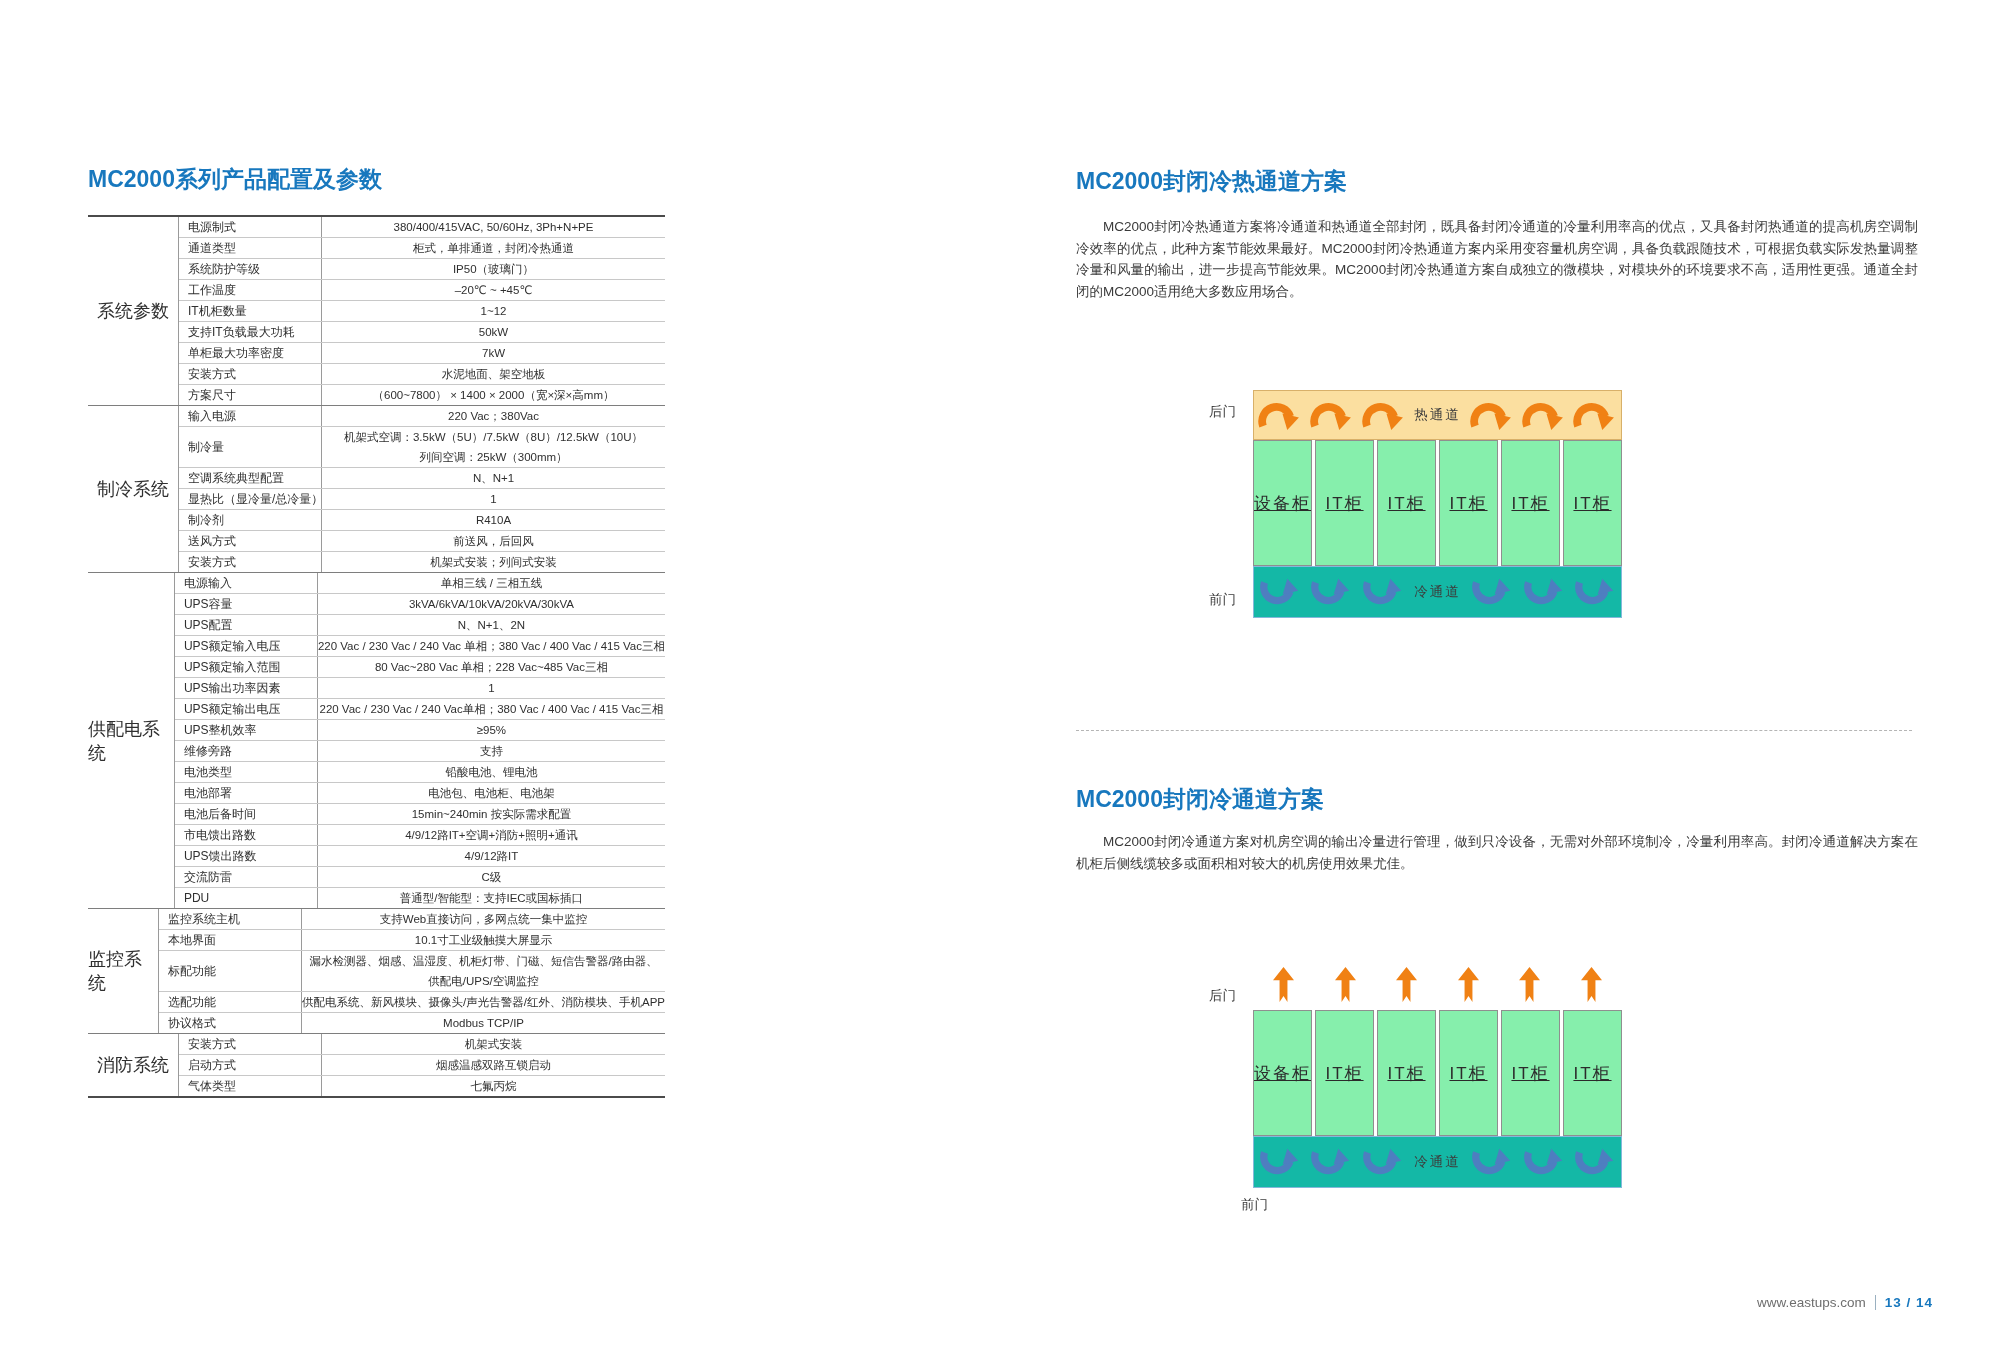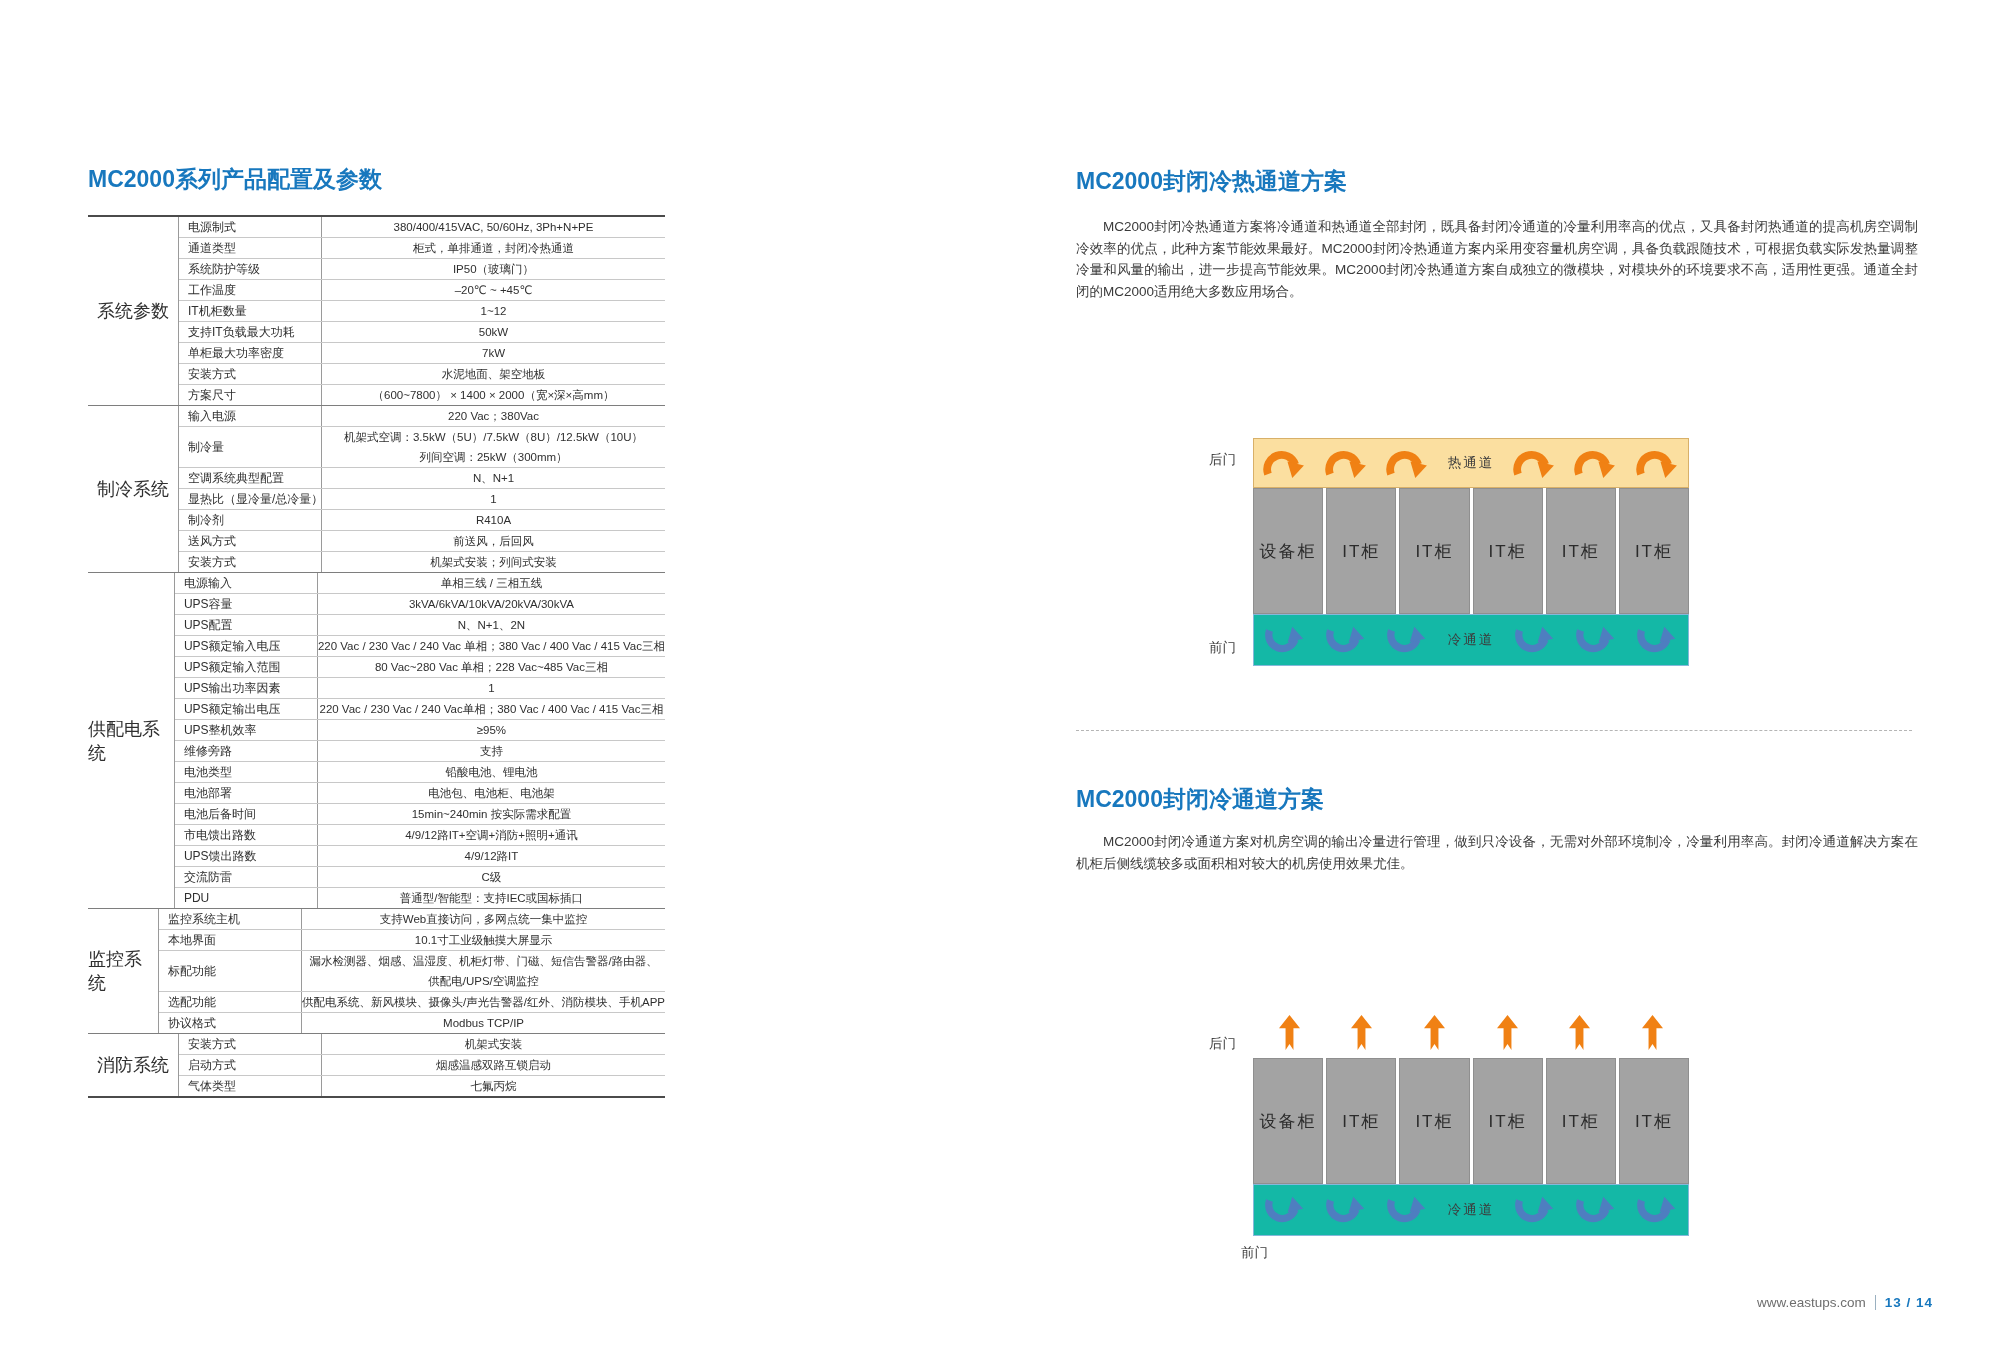--- a/index.html
+++ b/index.html
@@ -37,34 +37,34 @@
   .cell-param {
     width:133px; display:flex; align-items:center; padding-left:9px;
     font-size:12px; color:#2f2f2f; line-height:20px; white-space:nowrap;
   }
   .cell-value {
     flex:1; border-left:1px solid #9a9a9a; display:flex; align-items:center; justify-content:center;
     text-align:center; font-size:11.5px; color:#2f2f2f; line-height:20px; white-space:pre;
   }
 
   
-  .diagram { position:absolute; width:436px;margin-top:48px; }
+  .diagram { position:absolute; width:369px; }
   .d1 { left:1253px; top:390px; }
   .d2 { left:1253px; top:966px; }
 
   .band { position:relative; display:flex; align-items:center; justify-content:space-around; }
   .band.hot  { height:48px; background:#FBDFA0; border:1px solid #d8b069; }
   .band.cold { height:50px; background:#14b8a6; border:1px solid #84b8da; }
   .aisle-label { font-size:13.5px; color:#3c3c3c; letter-spacing:2px; white-space:nowrap; }
 
   .cabinets { display:flex; gap:3px; height:126px; }
   .cabinet {
-    flex:1; background:#a3a3a3; border:1px solid #8f8f8f;
+    flex:1; background:#86efac; border:1px solid #8f8f8f;
     display:flex; align-items:center; justify-content:center;
-    font-size:17px; color:#2b2b2b; letter-spacing:2px;
+    font-size:17px; color:#2b2b2b; letter-spacing:2px;text-decoration:underline;
   }
   .exhaust-row { height:44px; display:flex; align-items:flex-start; justify-content:space-around; }
 
   .door { position:absolute; font-size:13.5px; color:#3c3c3c; white-space:nowrap; }
   .d1 .door.back  { left:-44px; top:13px; }
   .d1 .door.front { left:-44px; top:201px; }
   .d2 .door.back  { left:-44px; top:21px; }
   .d2 .door.front { left:-12px; top:230px; }
 
   .dashed-divider { position:absolute; left:1076px; top:730px; width:836px; border-top:1px dashed #b5b5b5; }

